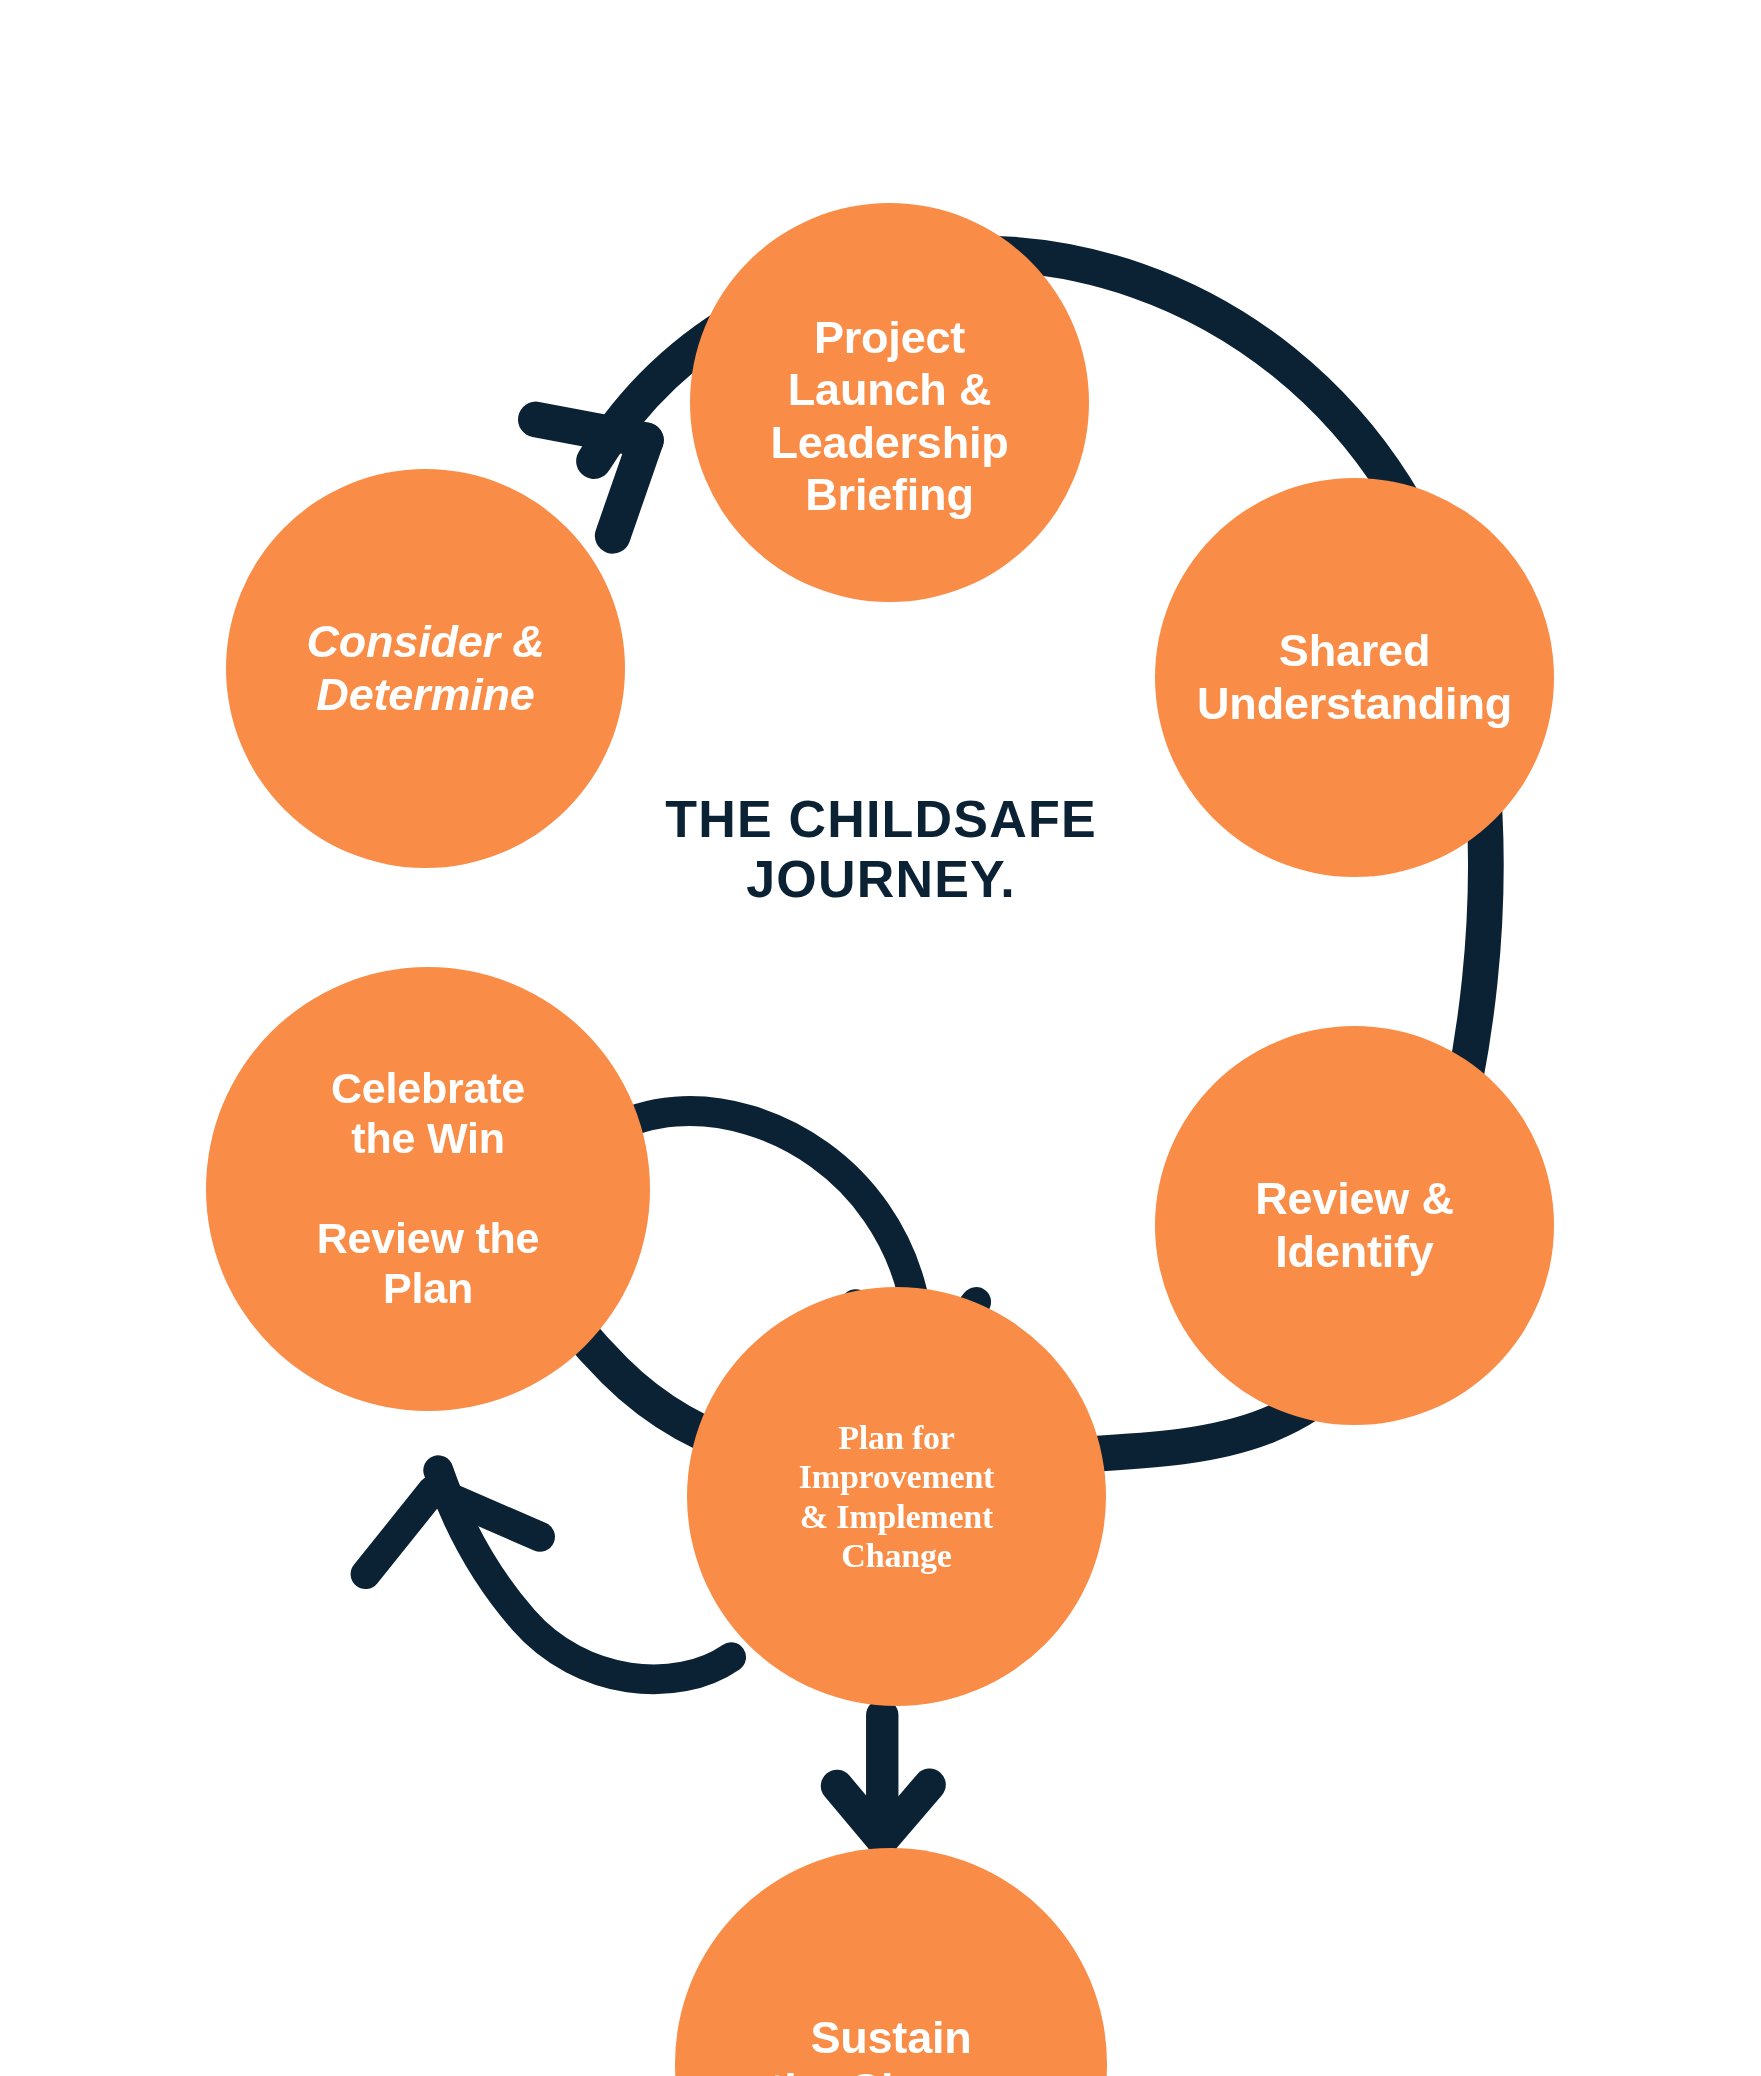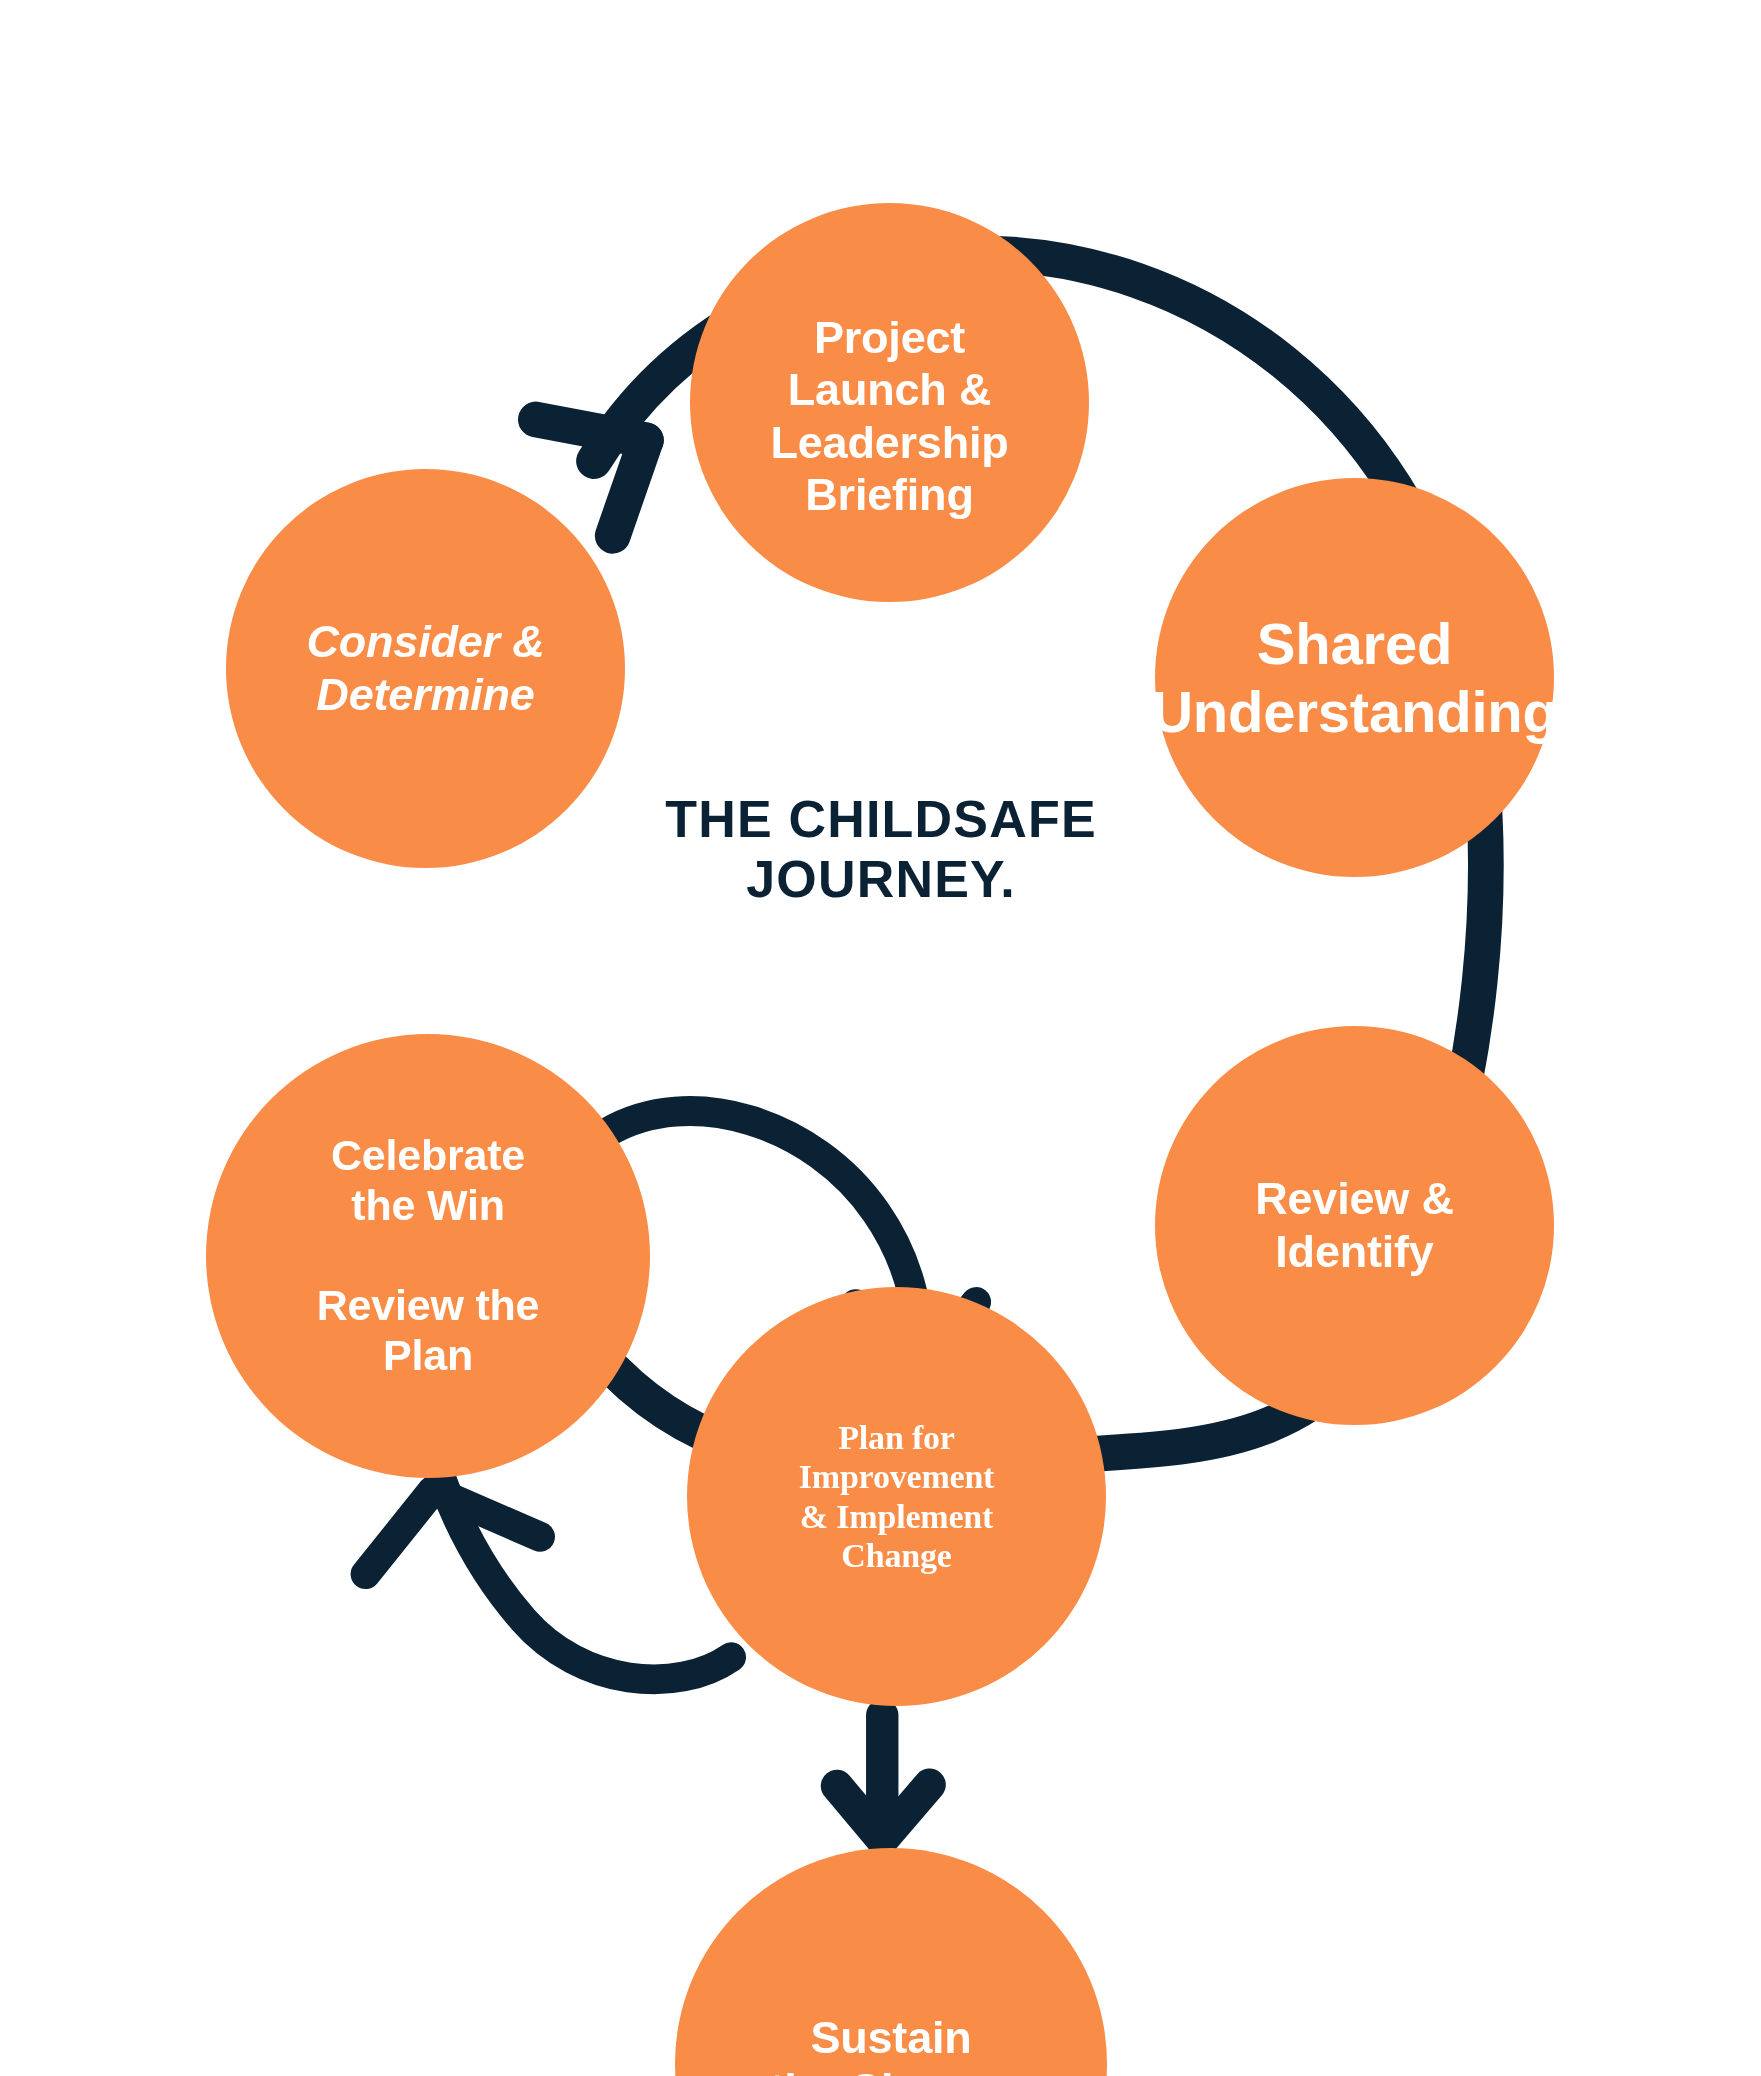--- a/index.html
+++ b/index.html
@@ -45,29 +45,29 @@
     white-space: pre-line;
     letter-spacing: -0.2px;
     width: 140%;
   }
 
   
   #node-project-launch { left: 690px; top: 203px;  width: 399px;  height: 399px; }
   #node-project-launch .node-label { font-size: 45px; margin-top: 28px; }
 
   #node-shared-understanding { left: 1155px; top: 478px; width: 399px;  height: 399px; }
-  #node-shared-understanding .node-label { font-size: 58px; }
+  #node-shared-understanding .node-label { font-size: 45px; }
 
   #node-consider-determine { left: 226px;  top: 469px; width: 399px;  height: 399px; }
   #node-consider-determine .node-label { font-size: 45px; font-style: italic; }
 
   #node-review-identify { left: 1155px; top: 1026px; width: 399px;  height: 399px; }
   #node-review-identify .node-label { font-size: 45px; }
 
-  #node-celebrate-review { left: 206px;  top: 1034px; width: 444px; height: 444px; }
+  #node-celebrate-review { left: 206px;  top: 967px; width: 444px; height: 444px; }
   #node-celebrate-review .node-label { font-size: 43px; }
 
   #node-plan-improvement { left: 687px; top: 1287px; width: 419px; height: 419px; }
   #node-plan-improvement .node-label { font-size: 34px; font-family: Liberation Serif, serif; }
 
   #node-sustain-change { left: 675px; top: 1848px; width: 432px; height: 432px; }
   #node-sustain-change .node-label { font-size: 45px; }
 
   
   #center-title {

